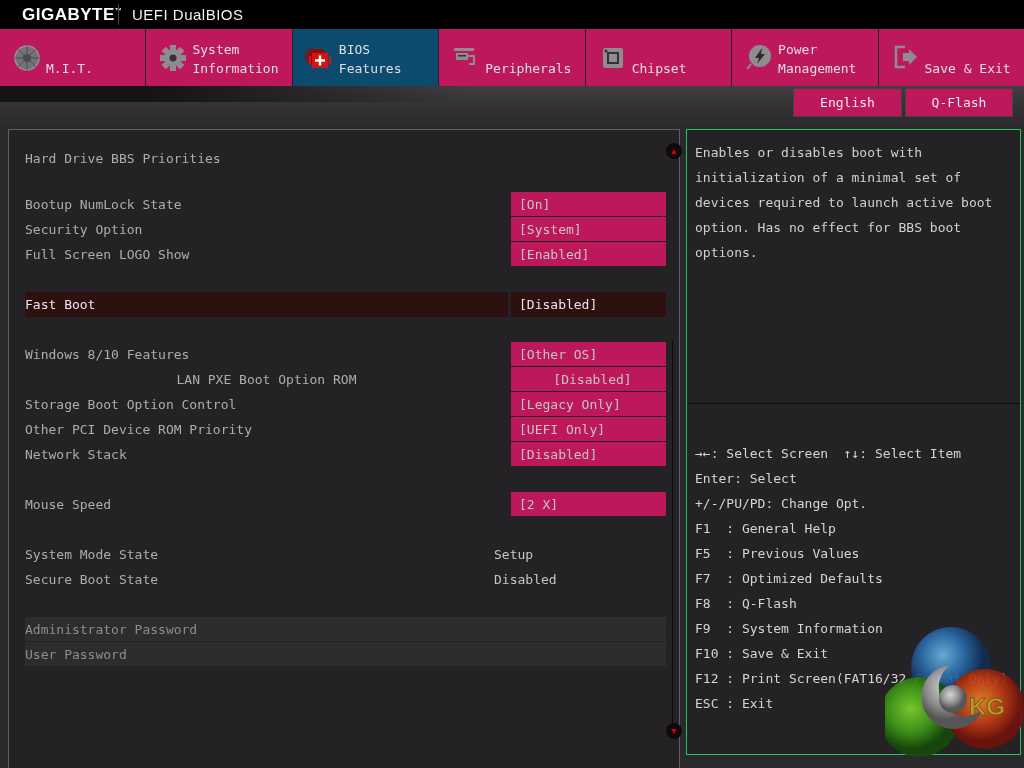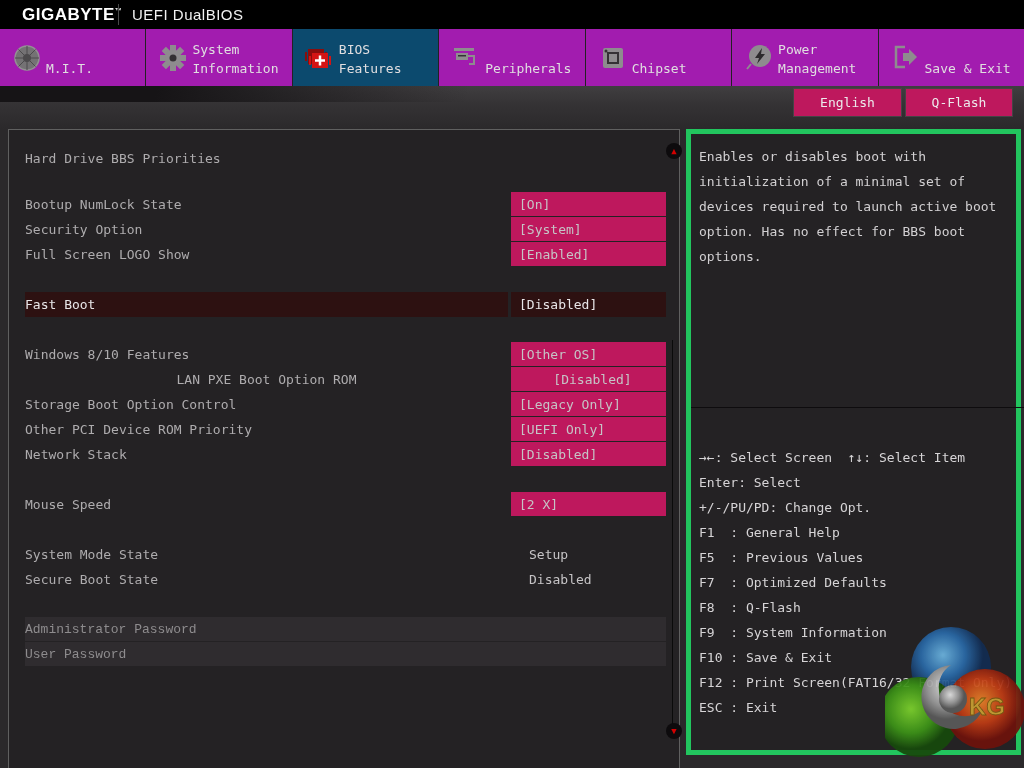--- a/index.html
+++ b/index.html
@@ -11,21 +11,21 @@
   .titlebar { position:absolute; left:0; top:0; width:1024px; height:29px; background:#000; }
   .brand { position:absolute; left:22px; top:5px; color:#fff; font-family:"Liberation Sans",sans-serif;
     font-weight:bold; font-size:17px; letter-spacing:.5px; }
   .brand sup { font-size:7px; vertical-align:super; }
   .brand-divider { position:absolute; left:118px; top:4px; width:1px; height:21px; background:#4a4a4a; }
   .fw-title { position:absolute; left:132px; top:6px; color:#f2f2f2;
     font-family:"Liberation Sans",sans-serif; font-size:15px; letter-spacing:.5px; }
 
   
   .tabbar { position:absolute; left:0; top:29px; width:1024px; height:57px; display:flex; background:#343134; }
-  .tab { position:relative; flex:1 1 0; background:#a21caf; border-right:1px solid #232123; cursor:default; }
+  .tab { position:relative; flex:1 1 0; background:#be185d; border-right:1px solid #232123; cursor:default; }
   .tab:last-child { border-right:none; }
   .tab.active { background:#0c4a6e; }
   .tab-icon { position:absolute; left:12px; top:14px; width:30px; height:30px; }
   .tab-label { position:absolute; left:46px; bottom:8px; color:#e0dee0; font-size:13px;
     line-height:19px; white-space:pre-line; }
 
   
   .substrip { position:absolute; left:0; top:86px; width:1024px; height:43px;
     background:linear-gradient(#403e40 0%, #343234 45%, #2b292b 100%); }
   .topshadow { position:absolute; left:0; top:86px; width:520px; height:16px;
@@ -33,39 +33,39 @@
   .util-btn { position:absolute; top:88px; height:29px; background:#be185d; border:1px solid #454345;
     color:#eceaec; font-size:13px; text-align:center; line-height:27px; }
   .btn-english { left:793px; width:109px; }
   .btn-qflash  { left:905px; width:108px; }
 
   
   .main-panel { position:absolute; left:8px; top:129px; width:672px; height:726px;
     background:#242224; border:1px solid #606060; }
   .row { position:absolute; left:16px; width:483px; height:25px; line-height:25px; font-size:13px; }
   .row-label { color:#aeacae; }
-  .row.fullbar { width:641px; background:#2f2c2f; border-bottom:1px solid #242224;font-family:Liberation Mono, monospace; }
+  .row.fullbar { width:641px; background:#2f2c2f; border-bottom:1px solid #242224; }
   .row.fullbar .row-label { color:#8e8c8e; }
   .row.selected { background:#2d1111; }
   .row.selected .row-label { color:#e8e6e8; }
   .row-value { position:absolute; top:0; height:25px; line-height:25px; color:#c6c4c6; }
   .row.box .row-value { left:486px; width:155px; background:#be185d; padding-left:8px;
     border-bottom:1px solid #242224; }
   .row.selected.box .row-value { background:#2d1111; color:#e8e6e8; border-bottom:none; }
-  .row.plain .row-value { left:504px; background:none;text-align:right; }
+  .row.plain .row-value { left:469px; background:none;text-align:right; }
 
   .scroll-track { position:absolute; left:663px; top:210px; width:1px; height:393px; background:#0a0a0a; }
   .scroll-ind { position:absolute; left:657px; width:16px; height:16px; border-radius:50%;
     background:#0d0b0d; text-align:center; }
   .scroll-ind span { color:#d40000; font-size:9px; line-height:16px; display:block; }
   .scroll-up { top:13px; } .scroll-down { top:593px; }
 
   
   .right-panel { position:absolute; left:686px; top:129px; width:335px; height:626px;
-    background:#242224; border:5px solid #22c55e; }
+    background:#242224; border:1px solid #22c55e; }
   .help-text { position:absolute; left:8px; top:10px; width:318px; color:#d2d0d2; font-size:13px;
     line-height:25px; white-space:pre-line; }
   .panel-divider { position:absolute; left:0; top:273px; width:333px; height:1px; background:#0e0c0e; }
   .legend { position:absolute; left:8px; top:311px; width:322px; }
   .legend-line { color:#d6d4d6; font-size:13px; line-height:25px; white-space:pre; }
 
   
   .watermark { position:absolute; left:885px; top:627px; width:142px; height:142px; opacity:.93; }
 </style>
 </head>

